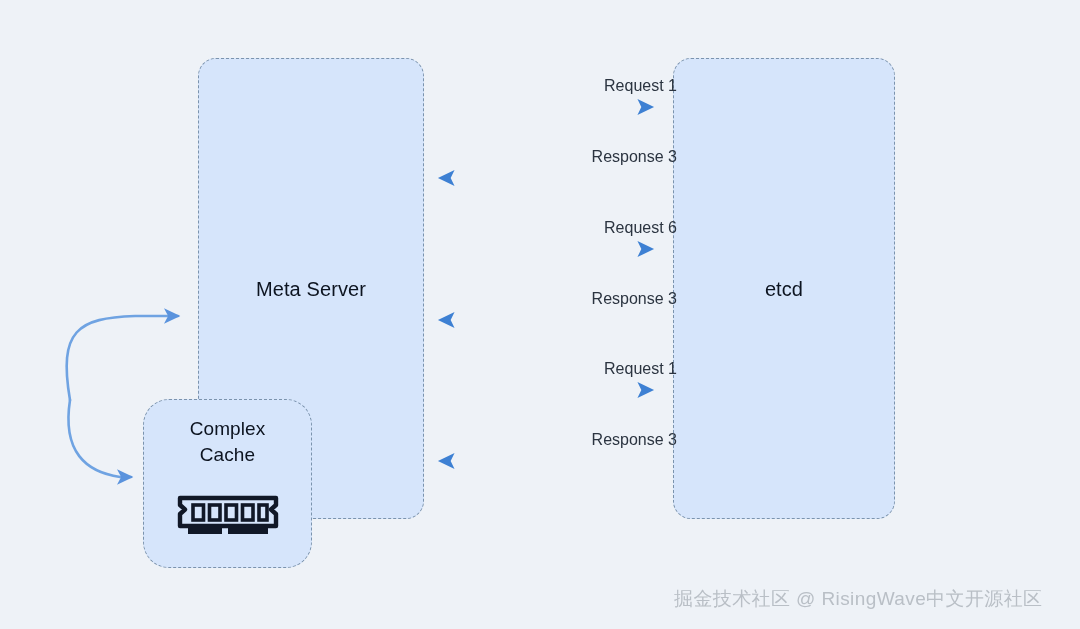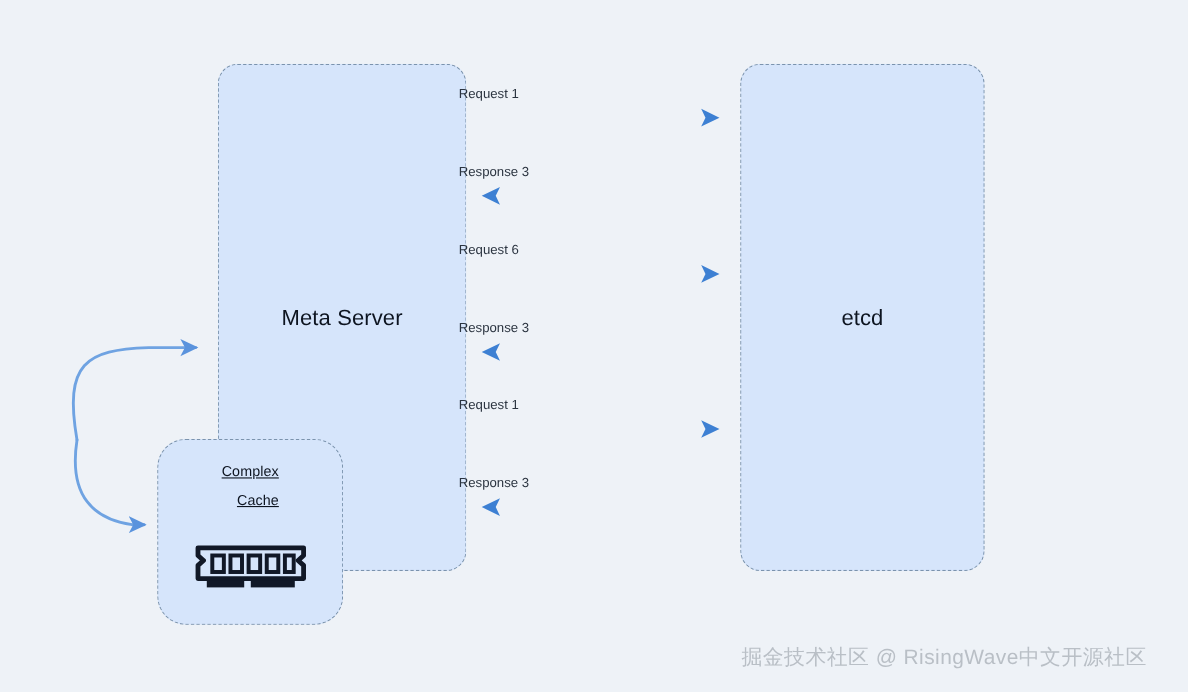--- a/index.html
+++ b/index.html
@@ -45,40 +45,39 @@
   #node-complex-cache {
     left: 143px; top: 399px;
     width: 169px; height: 169px;
     border-radius: 26px;
     justify-content: center;
   }
   .node-label {
     color: #0d1420;
     font-size: 20px;
     line-height: 25px;
-    text-align: right;
+    text-align: center;
     white-space: pre-line;
     letter-spacing: 0.1px;
   }
   #node-meta-server .node-label { position: absolute; top: 218px; }
   #node-etcd .node-label { position: absolute; top: 218px; }
   #node-complex-cache .node-label {
-    font-size: 13px;
+    font-size: 19px;
     line-height: 26px;
     margin-top: -14px;
     margin-bottom: 24px;
-    text-decoration: underline;
   }
   .ram-icon { display: block; }
   .msg-label {
     position: absolute;
     color: #2b3440;
-    font-size: 12px;
+    font-size: 16px;
     line-height: 19px;
-    text-align: left;
+    text-align: right;
     width: 260px;
     left: 417px;
     white-space: nowrap;
   }
   #watermark {
     position: absolute;
     left: 634px;
     top: 586px;
     font-size: 19px;
     line-height: 26px;

